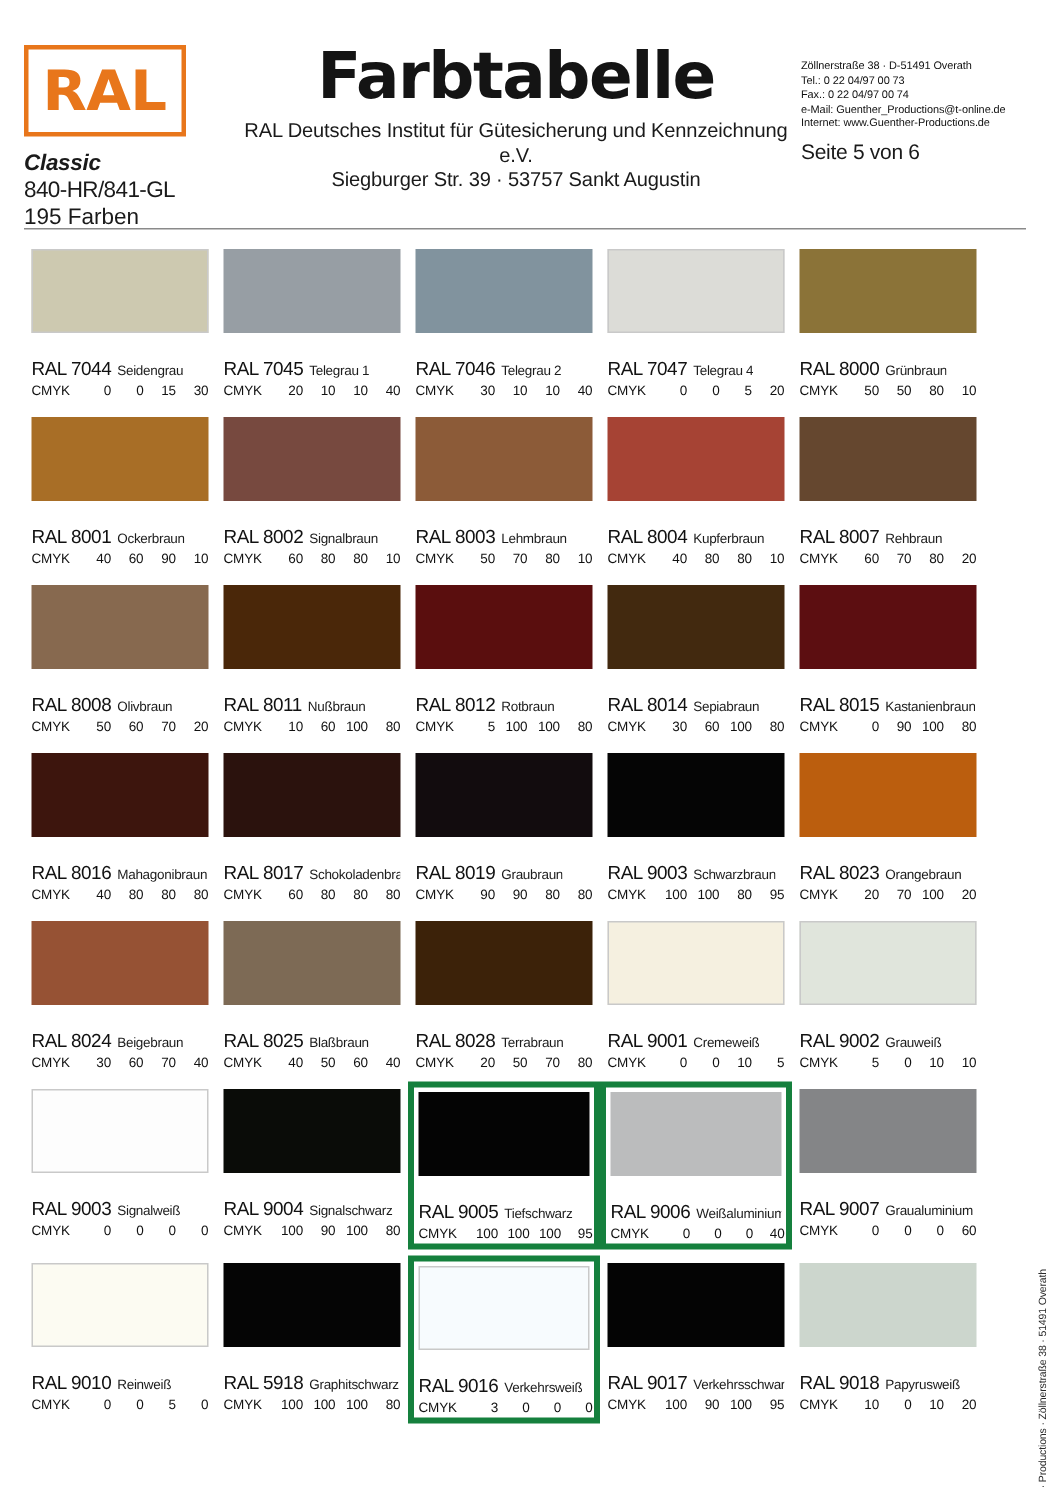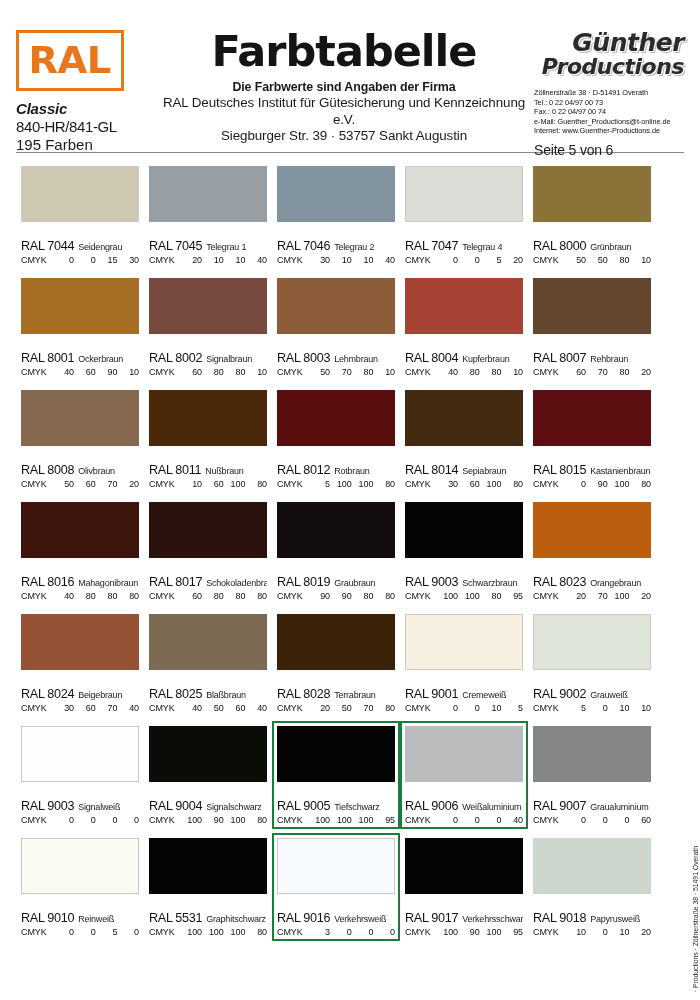--- a/index.html
+++ b/index.html
@@ -142,21 +142,21 @@
     gap: 0px;
     margin-bottom: 4px;
   }
   .cell {
     width: 128px;
     box-sizing: border-box;
     padding: 3px 3px 2px 3px;
     border: 2px solid transparent;
   }
   .cell.highlight {
-    border: 2px solid #15803d;
+    border: 4px solid #15803d;
   }
   .swatch {
     width: 100%;
     height: 56px;
     box-sizing: border-box;
   }
   .swatch.bordered {
     border: 1px solid #c9c9c9;
   }
   .cell-name {
@@ -230,30 +230,25 @@
       <div class="ral-logo">
         <span class="ral-logo-text">RAL</span>
       </div>
       <div class="brand-classic">Classic</div>
       <div class="brand-code">840-HR/841-GL</div>
       <div class="brand-count">195 Farben</div>
     </div>
 
     <div class="title-col">
       <div class="main-title">Farbtabelle</div>
-      <div class="sub-line">Die Farbwerte sind Angaben der Firma</div>
       <div class="addr-line">RAL Deutsches Institut für Gütesicherung und Kennzeichnung e.V.</div>
       <div class="addr-line">Siegburger Str. 39 · 53757 Sankt Augustin</div>
     </div>
 
     <div class="gp-col">
-      <div class="gp-logo">
-        <div class="l1">Günther</div>
-        <div class="l2">Productions</div>
-      </div>
       <div class="gp-contact">
         <div>Zöllnerstraße 38 · D-51491 Overath</div>
         <div>Tel.:   0 22 04/97 00 73</div>
         <div>Fax.:  0 22 04/97 00 74</div>
         <div>e-Mail: Guenther_Productions@t-online.de</div>
         <div>Internet: www.Guenther-Productions.de</div>
       </div>
       <div class="gp-page">Seite 5 von 6</div>
     </div>
 
@@ -767,21 +762,21 @@
               <span>0</span>
               <span>0</span>
               <span>5</span>
               <span>0</span>
             </span>
           </div>
         </div>
         <div class="cell">
           <div class="swatch" style="background: rgb(5, 5, 5);"></div>
           <div class="cell-name">
-            <span class="ral-num">RAL 5531</span>
+            <span class="ral-num">RAL 5918</span>
             <span class="ral-label">Graphitschwarz</span>
           </div>
           <div class="cmyk-row">
             <span class="cmyk-label">CMYK</span>
             <span class="cmyk-vals">
               <span>100</span>
               <span>100</span>
               <span>100</span>
               <span>80</span>
             </span>

